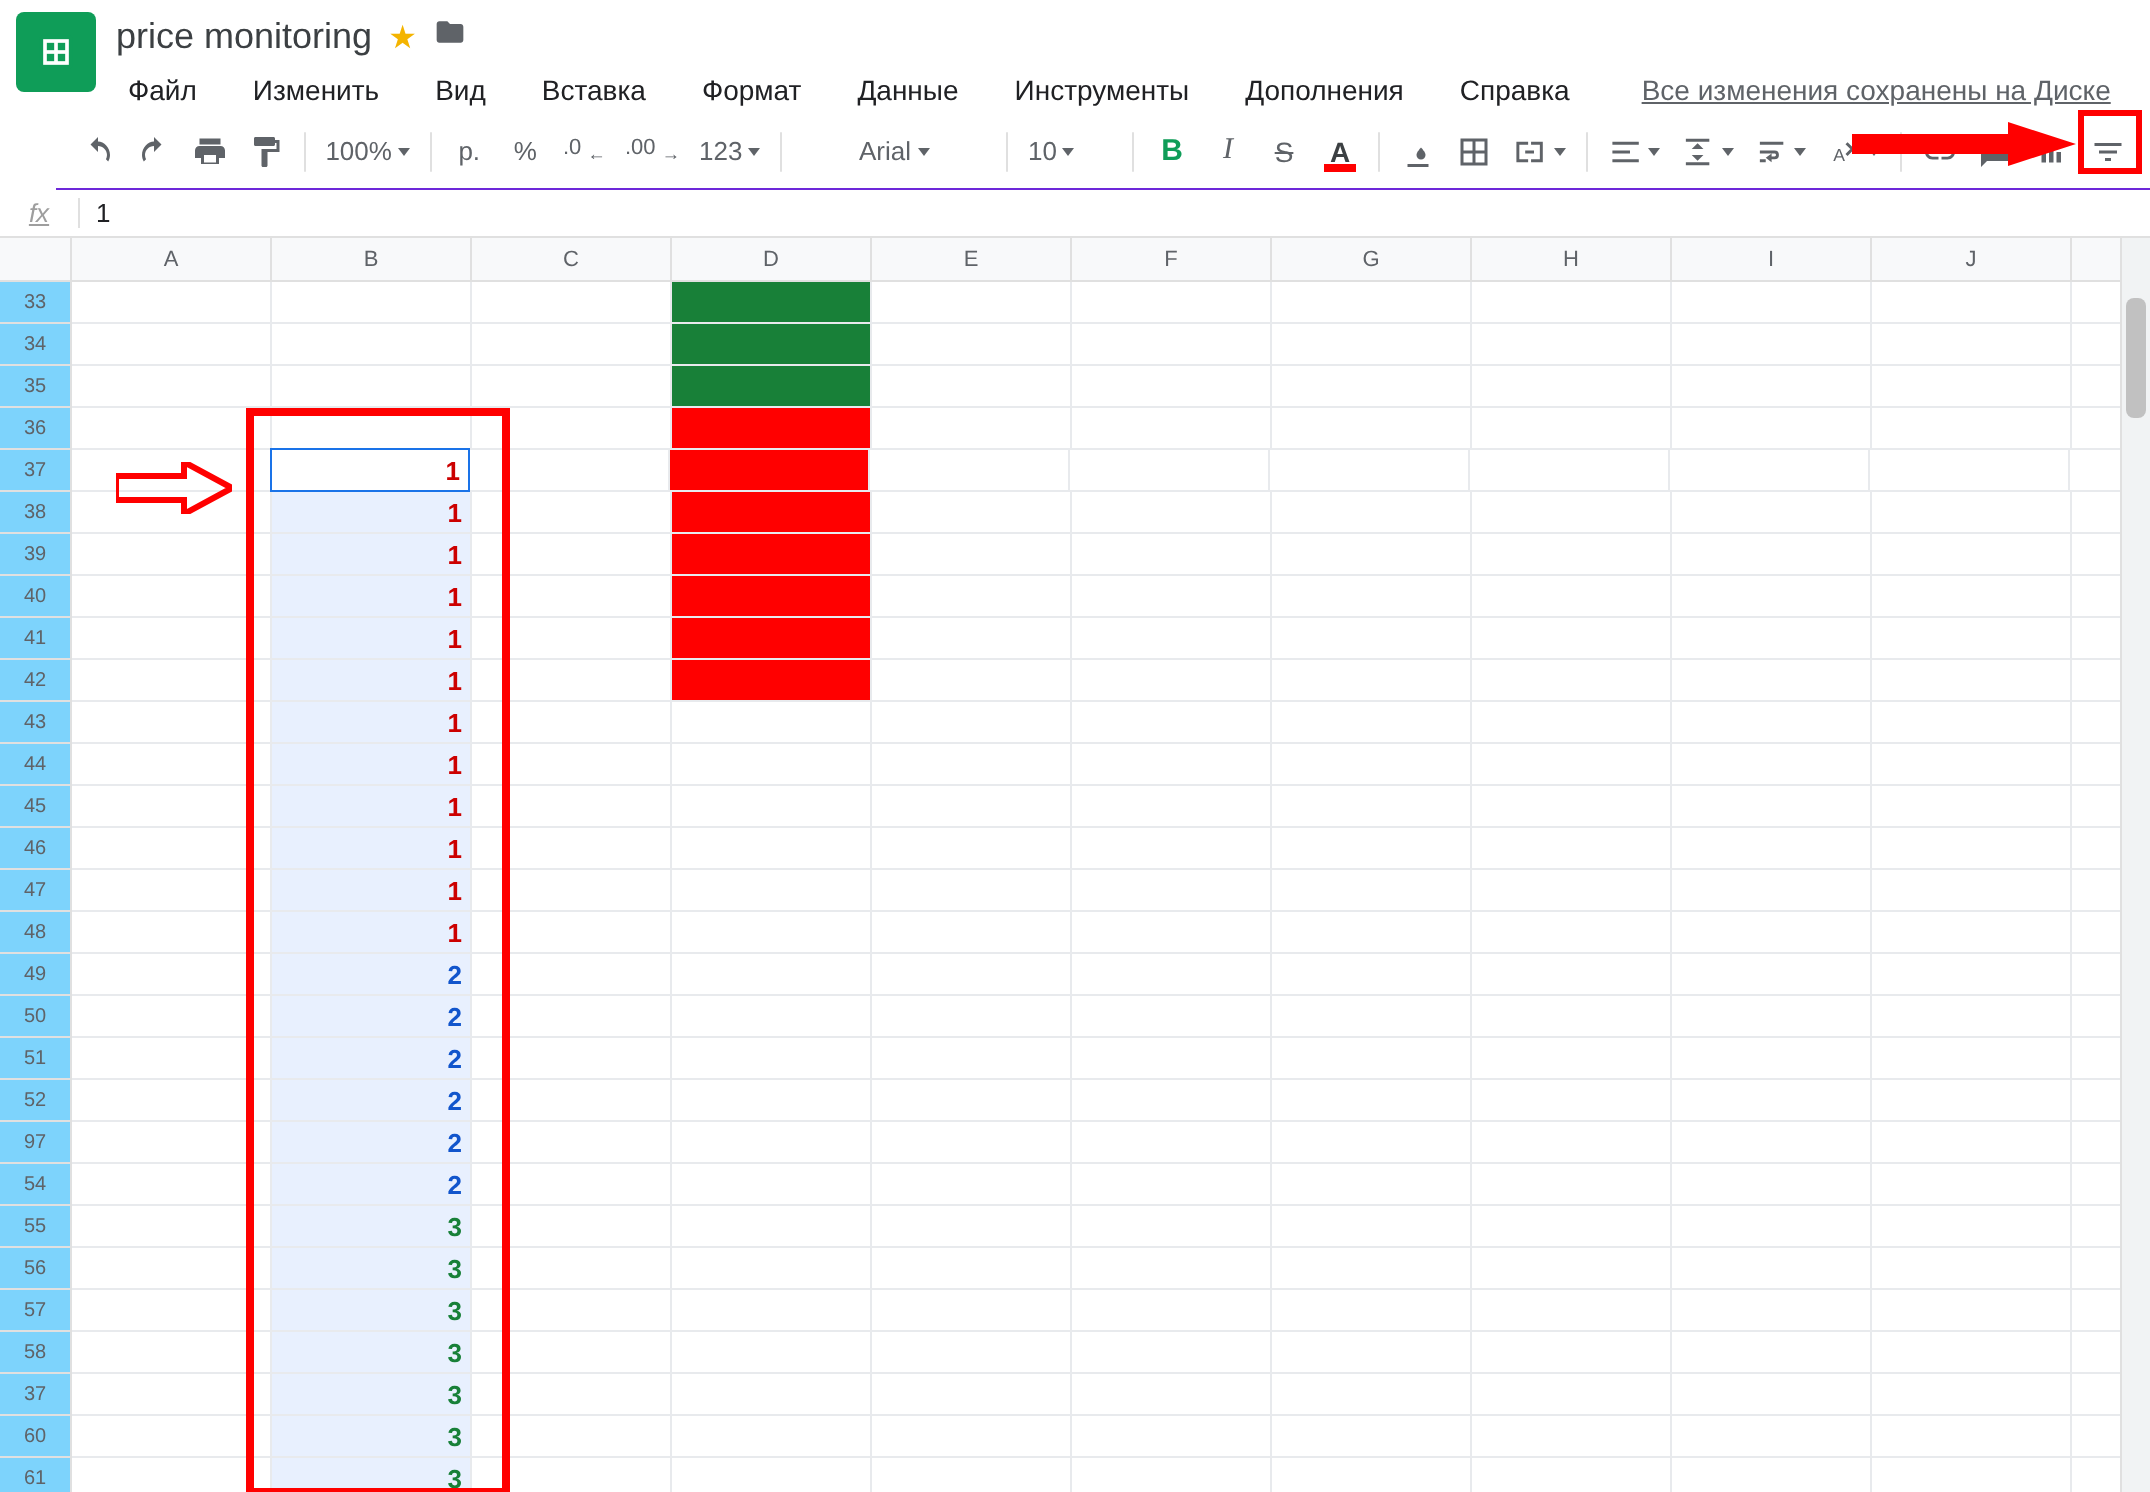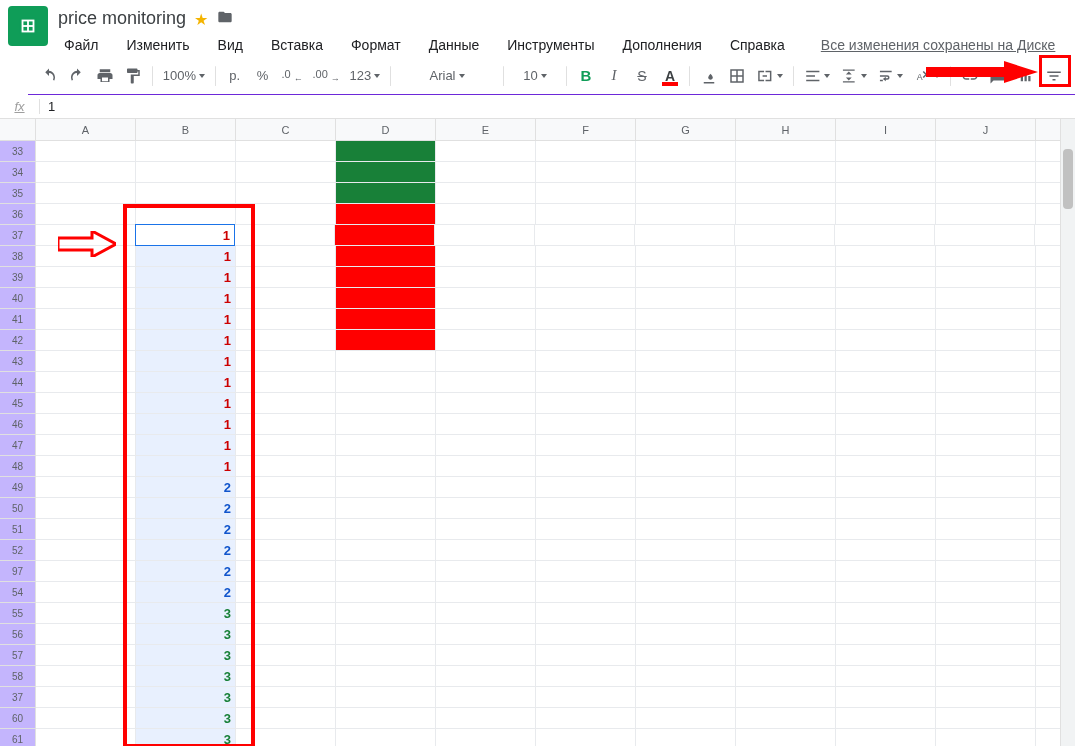--- a/index.html
+++ b/index.html
@@ -176,21 +176,21 @@
   }
   .ch.last { width: 38px; }
   .rows { }
   .row {
     display: flex;
     height: 21px;
   }
   .rh {
     width: 36px;
     flex: none;
-    background: #c4b5fd;
+    background: #7dd3fc;
     border-right: 1px solid #e0e0e0;
     border-bottom: 1px solid #e0e0e0;
     display: flex;
     align-items: center;
     justify-content: center;
     font-size: 10px;
     color: #5f6368;
   }
   .cell {
     width: 100px;
@@ -333,21 +333,21 @@
   <div class="tb drop">
       <span>123</span>
       <span class="caret"></span>
     </div>
   <div class="tb sep"></div>
   <div class="tb drop" style="min-width:100px;">
       <span>Arial</span>
       <span class="caret"></span>
     </div>
   <div class="tb sep"></div>
-  <div class="tb drop" style="min-width:50px;justify-content:center">
+  <div class="tb drop" style="min-width:50px;justify-content:flex-start">
       <span>10</span>
       <span class="caret"></span>
     </div>
   <div class="tb sep"></div>
   <div class="tb bold">B</div>
   <div class="tb" style="font-style:italic;font-family:serif;font-size:15px">I</div>
   <div class="tb" style="text-decoration:line-through;font-size:14px">S</div>
   <div class="tb text-color">A</div>
   <div class="tb sep"></div>
   <div class="tb">

